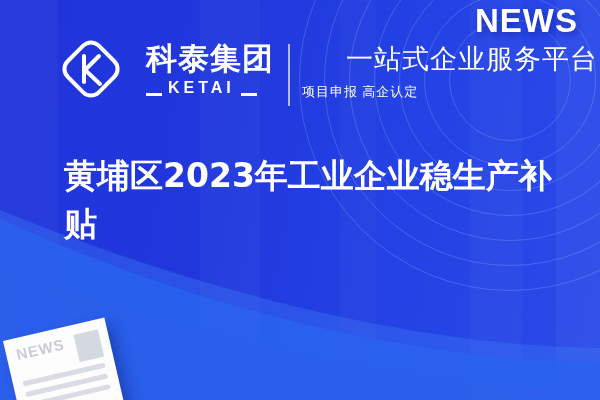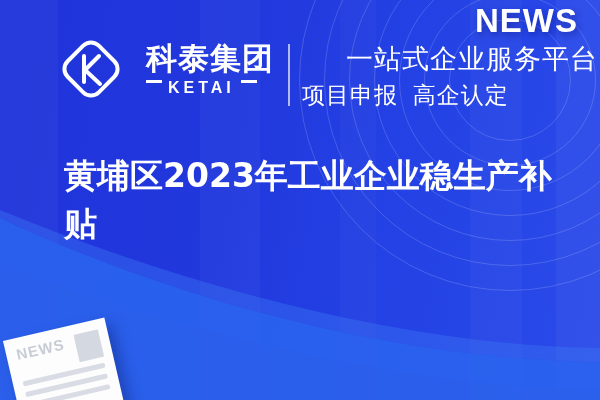--- a/index.html
+++ b/index.html
@@ -32,35 +32,35 @@
   
   .header{position:absolute;left:0;top:0;width:600px;height:140px;}
 
   .logo-block{position:absolute;left:60px;top:38px;display:flex;align-items:center;gap:24px;}
   .logo-mark{width:62px;height:62px;position:relative;flex:none;}
   .brand-cn{
     color:#fff;font-weight:bold;font-size:31px;letter-spacing:1px;
     font-family:"DejaVu Sans","Liberation Sans",sans-serif;line-height:1;
   }
   .brand-en{
-    display:flex;align-items:flex-start;gap:6px;margin-top:6px;
+    display:flex;align-items:flex-end;gap:6px;margin-top:6px;
     color:#fff;font-weight:bold;font-size:16px;letter-spacing:4px;line-height:1;
   }
   .brand-en .dash{display:block;width:16px;height:3px;background:#fff;}
 
   .divider{position:absolute;left:288px;top:44px;width:2px;height:62px;background:rgba(255,255,255,.65);}
 
   .slogan{position:absolute;left:302px;top:42px;}
   .slogan-main{
     color:#fff;font-size:27px;line-height:34px;letter-spacing:1px;
     font-family:"DejaVu Sans","Liberation Sans",sans-serif;white-space:nowrap;margin-left:44px;
   }
   .slogan-sub{
-    color:#fff;font-size:23px;line-height:27px;letter-spacing:1px;margin-top:8px;
-    font-family:Liberation Mono, monospace;white-space:nowrap;
+    color:#fff;font-size:13px;line-height:27px;letter-spacing:1px;margin-top:2px;
+    font-family:Liberation Serif, serif;white-space:nowrap;
   }
 
   .news-word{
     position:absolute;right:22px;top:2px;color:#fff;font-weight:bold;
     font-size:33px;letter-spacing:1px;line-height:38px;
     text-shadow:2px 3px 6px rgba(10,20,120,.45);
   }
 
   
   .title{

